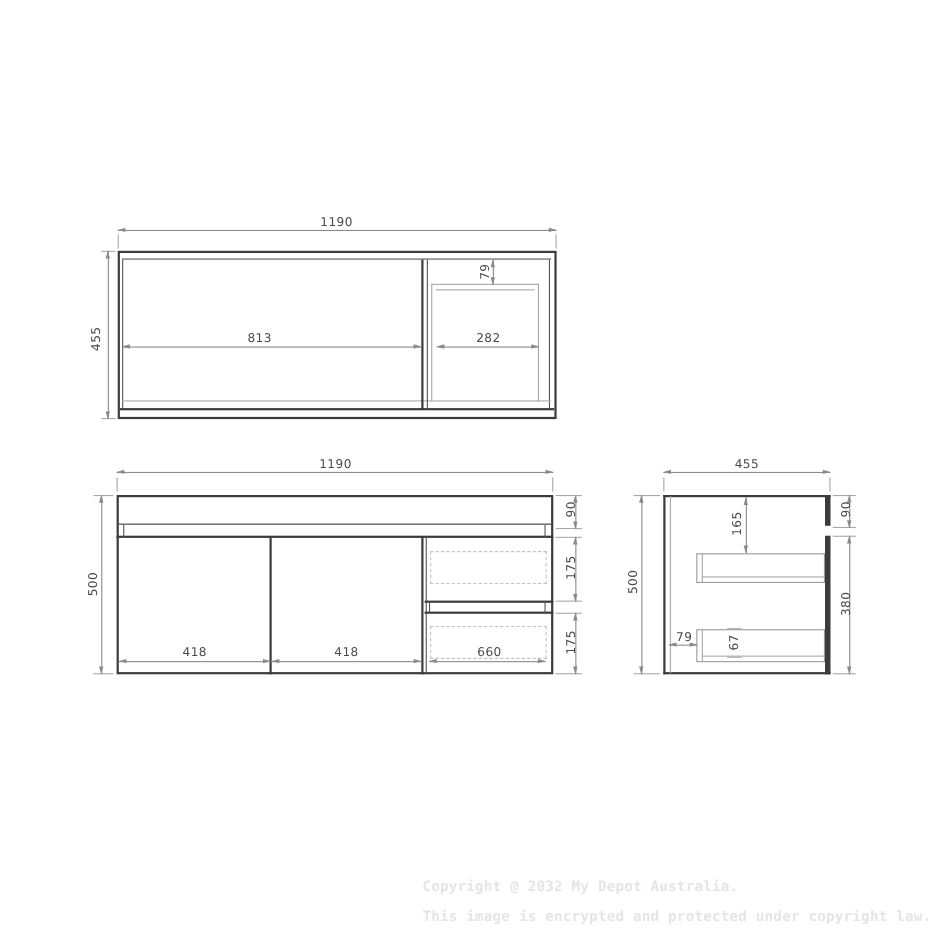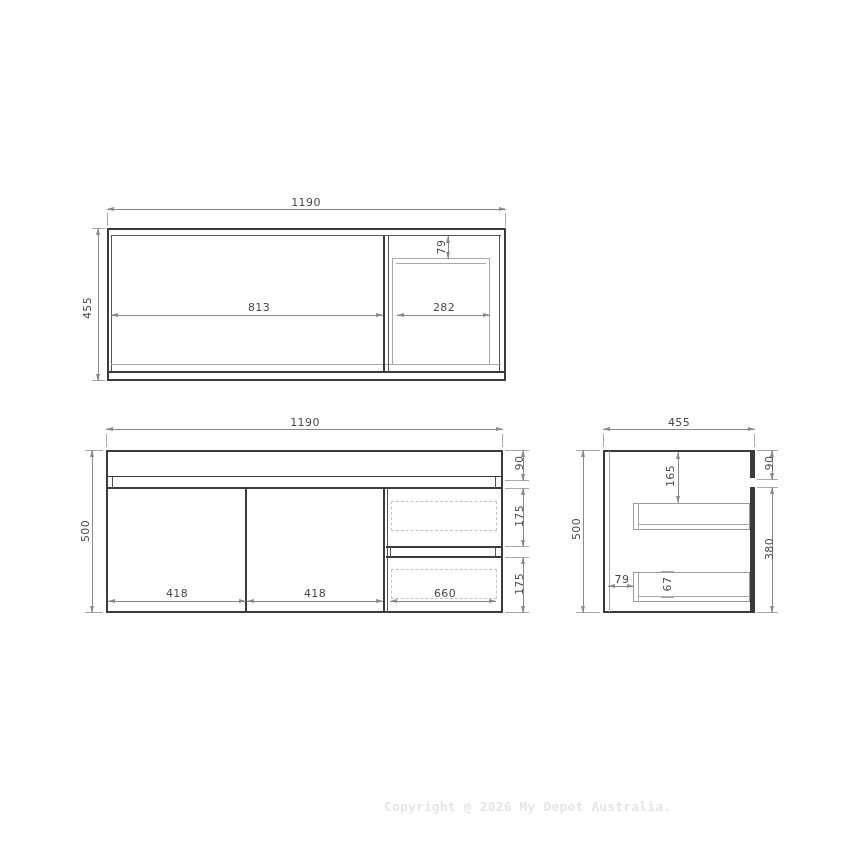--- a/index.html
+++ b/index.html
@@ -56,21 +56,21 @@
     <div class="lg" style="left:505px;top:213px;width:1px;height:13px;"></div>
     <div class="dh" style="left:107px;top:209px;width:399px;"></div>
     <div class="dlbl" style="left:306px;top:202px;">1190</div>
 
     <div class="lg" style="left:92px;top:228px;width:13px;height:1px;"></div>
     <div class="lg" style="left:92px;top:380px;width:13px;height:1px;"></div>
     <div class="dv" style="left:98px;top:228px;height:153px;"></div>
     <div class="dlbl rot" style="left:87px;top:308px;">455</div>
 
     <div class="dh" style="left:111px;top:315px;width:272px;"></div>
-    <div class="dlbl" style="left:259px;top:307px;">813</div>
+    <div class="dlbl" style="left:236px;top:307px;">813</div>
 
     <div class="dh" style="left:397px;top:315px;width:93px;"></div>
     <div class="dlbl" style="left:444px;top:307px;">282</div>
 
     <div class="dv" style="left:448px;top:236px;height:23px;"></div>
     <div class="dlbl rot" style="left:441px;top:247px;">79</div>
   </div>
 
   <div class="grp">
     <div class="box" style="left:106px;top:450px;width:397px;height:163px;"></div>
@@ -161,16 +161,17 @@
 
     <div class="dh" style="left:608px;top:586px;width:26px;"></div>
     <div class="dlbl" style="left:622px;top:579px;">79</div>
 
     <div class="lg" style="left:661px;top:571px;width:13px;height:1px;"></div>
     <div class="lg" style="left:661px;top:597px;width:13px;height:1px;"></div>
     <div class="dlbl rot" style="left:667px;top:584px;">67</div>
   </div>
 
   <div class="grp">
-    <div class="wm" style="left:384px;top:799px;">Copyright @ 2026 My Depot Australia.</div>
+    <div class="wm" style="left:384px;top:799px;">Copyright @ 2032 My Depot Australia.</div>
+    <div class="wm" style="left:384px;top:826px;">This image is encrypted and protected under copyright law.</div>
   </div>
 
 </div>
 
 </body></html>

